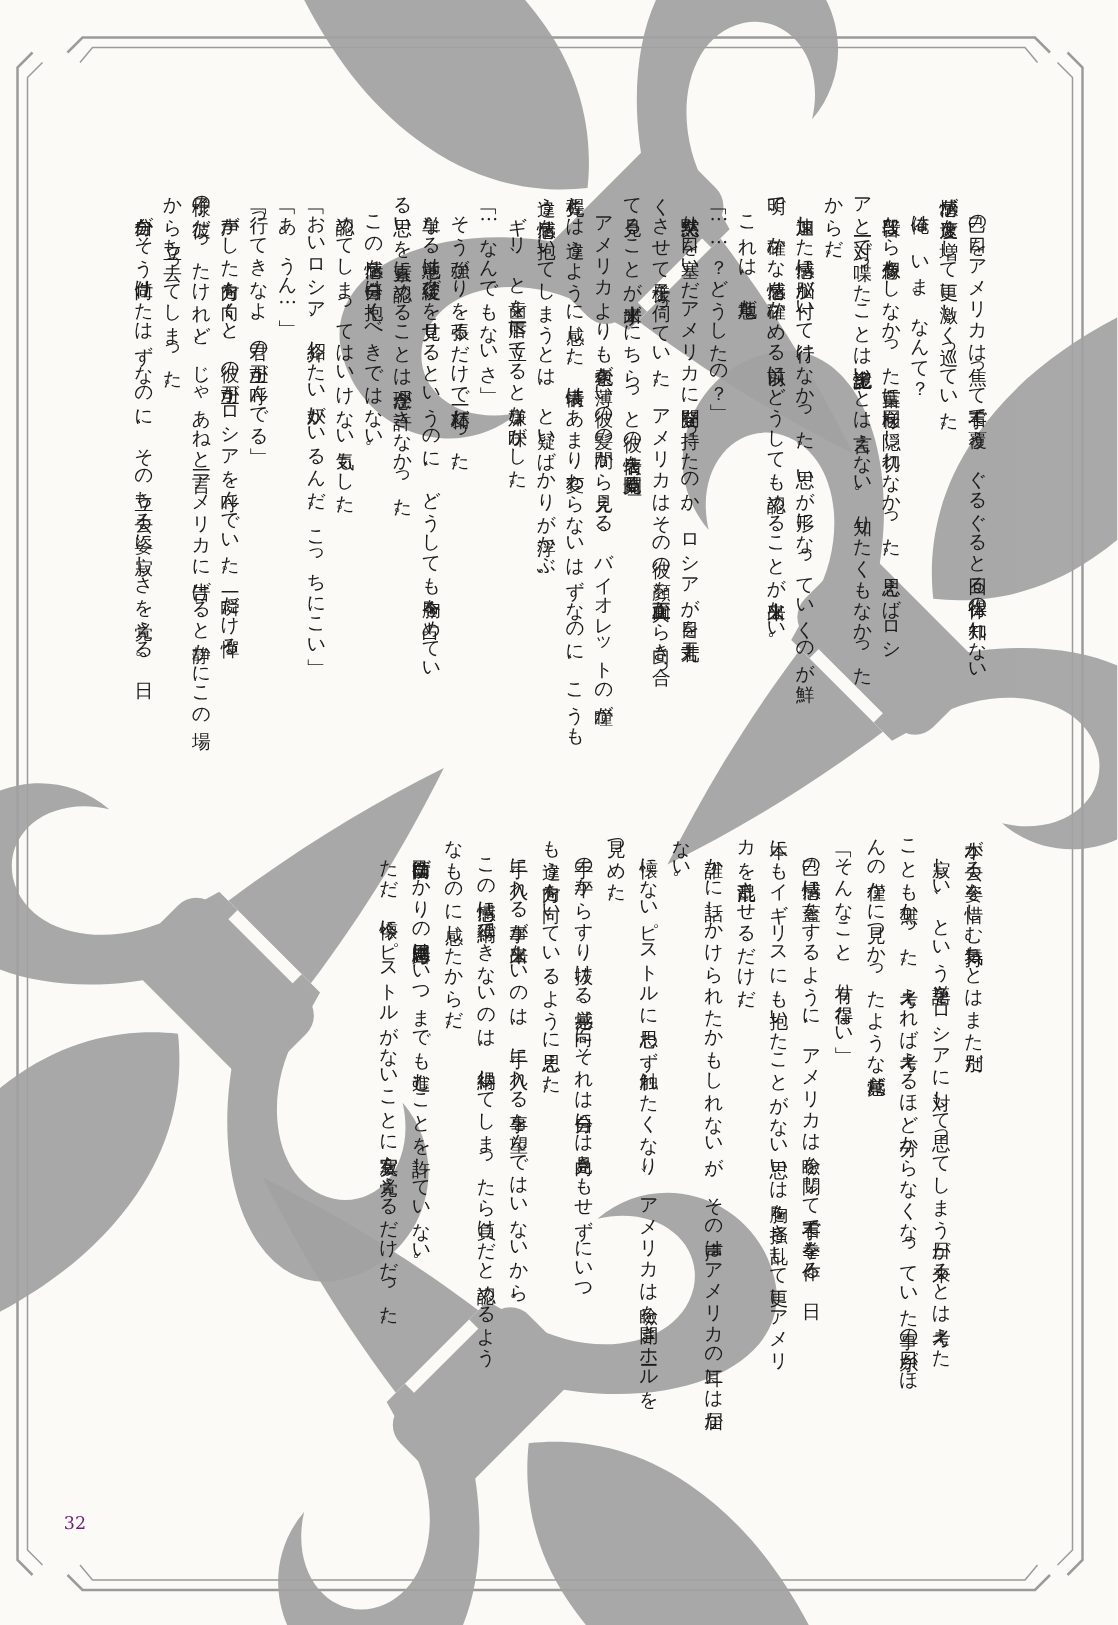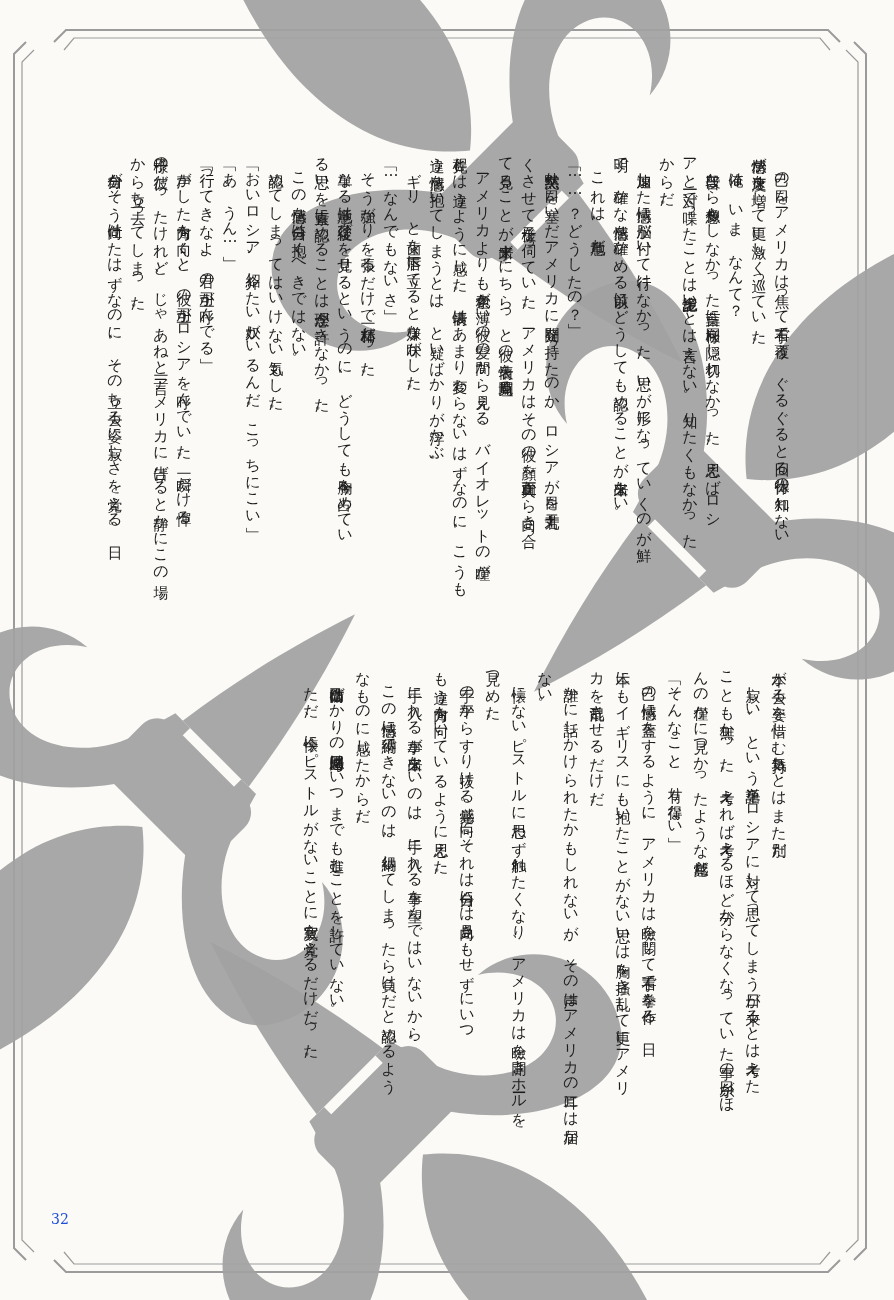--- a/index.html
+++ b/index.html
@@ -56,21 +56,21 @@
     top: 661px;
     right: 102px;
     height: 488px;
     line-height: 26px;
   }
   .pageno {
     position: absolute;
     left: 51px;
     top: 1211px;
     font-size: 14px;
-    color: #1d4ed8;
+    color: #701a75;
     font-family: "DejaVu Serif", "Liberation Serif", serif;
   }
 </style>
 </head>
 <body>
 
 <div class="page">
 
   <svg class="frame" viewBox="0 0 894 1300" xmlns="http://www.w3.org/2000/svg">
     <defs>

